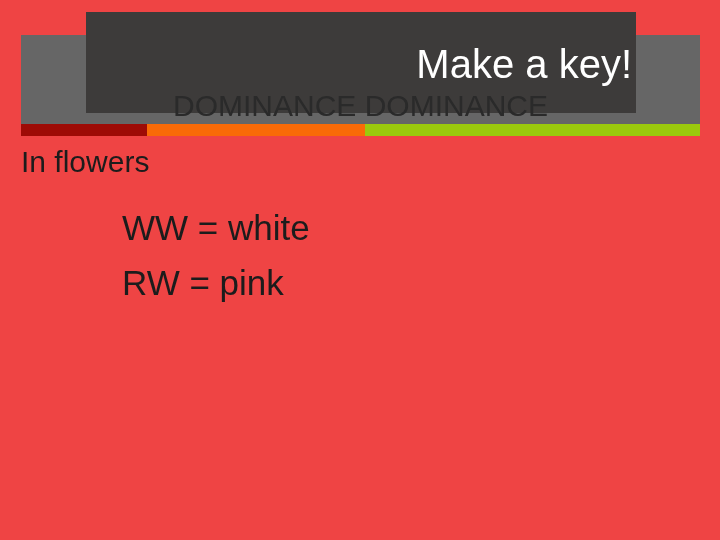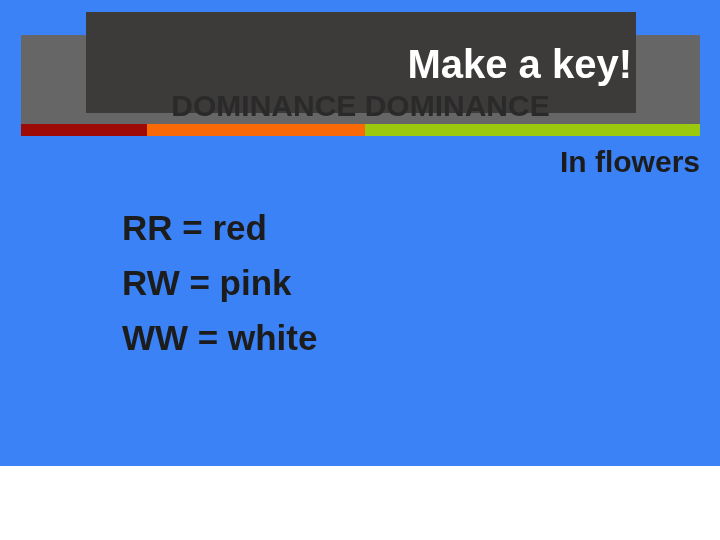--- a/index.html
+++ b/index.html
@@ -13,23 +13,22 @@
     overflow: hidden;
     font-family: "Liberation Sans", "DejaVu Sans", sans-serif;
     position: relative;
   }
 
   #slide {
     position: absolute;
     left: 0;
     top: 0;
     width: 720px;
-    height: 466px;
-    background: #3b82f6;
-    font-weight: bold;
+    height: 540px;
+    background: #ef4444;
   }
 
   
   .band-mid {
     position: absolute;
     left: 21px;
     top: 35px;
     width: 679px;
     height: 89px;
     background: #666666;
@@ -91,21 +90,21 @@
     line-height: 34px;
     white-space: nowrap;
   }
 
   
   .body-center {
     position: absolute;
     left: 21px;
     top: 143px;
     width: 679px;
-    text-align: right;
+    text-align: left;
     color: #1c1c1c;
     font-size: 30px;
     line-height: 38px;
   }
 
   .body-list {
     position: absolute;
     left: 122px;
     top: 200px;
     width: 560px;
@@ -134,18 +133,17 @@
     <div class="rule-seg rule-green"></div>
   </div>
 
   <div class="title">Make a key!</div>
 
   <div class="subtitle">DOMINANCE DOMINANCE</div>
 
   <div class="body-center">In flowers</div>
 
   <div class="body-list">
-    <span class="line">RR = red</span>
+    <span class="line">WW = white</span>
     <span class="line">RW = pink</span>
-    <span class="line">WW = white</span>
   </div>
 
 </div>
 
 </body></html>

